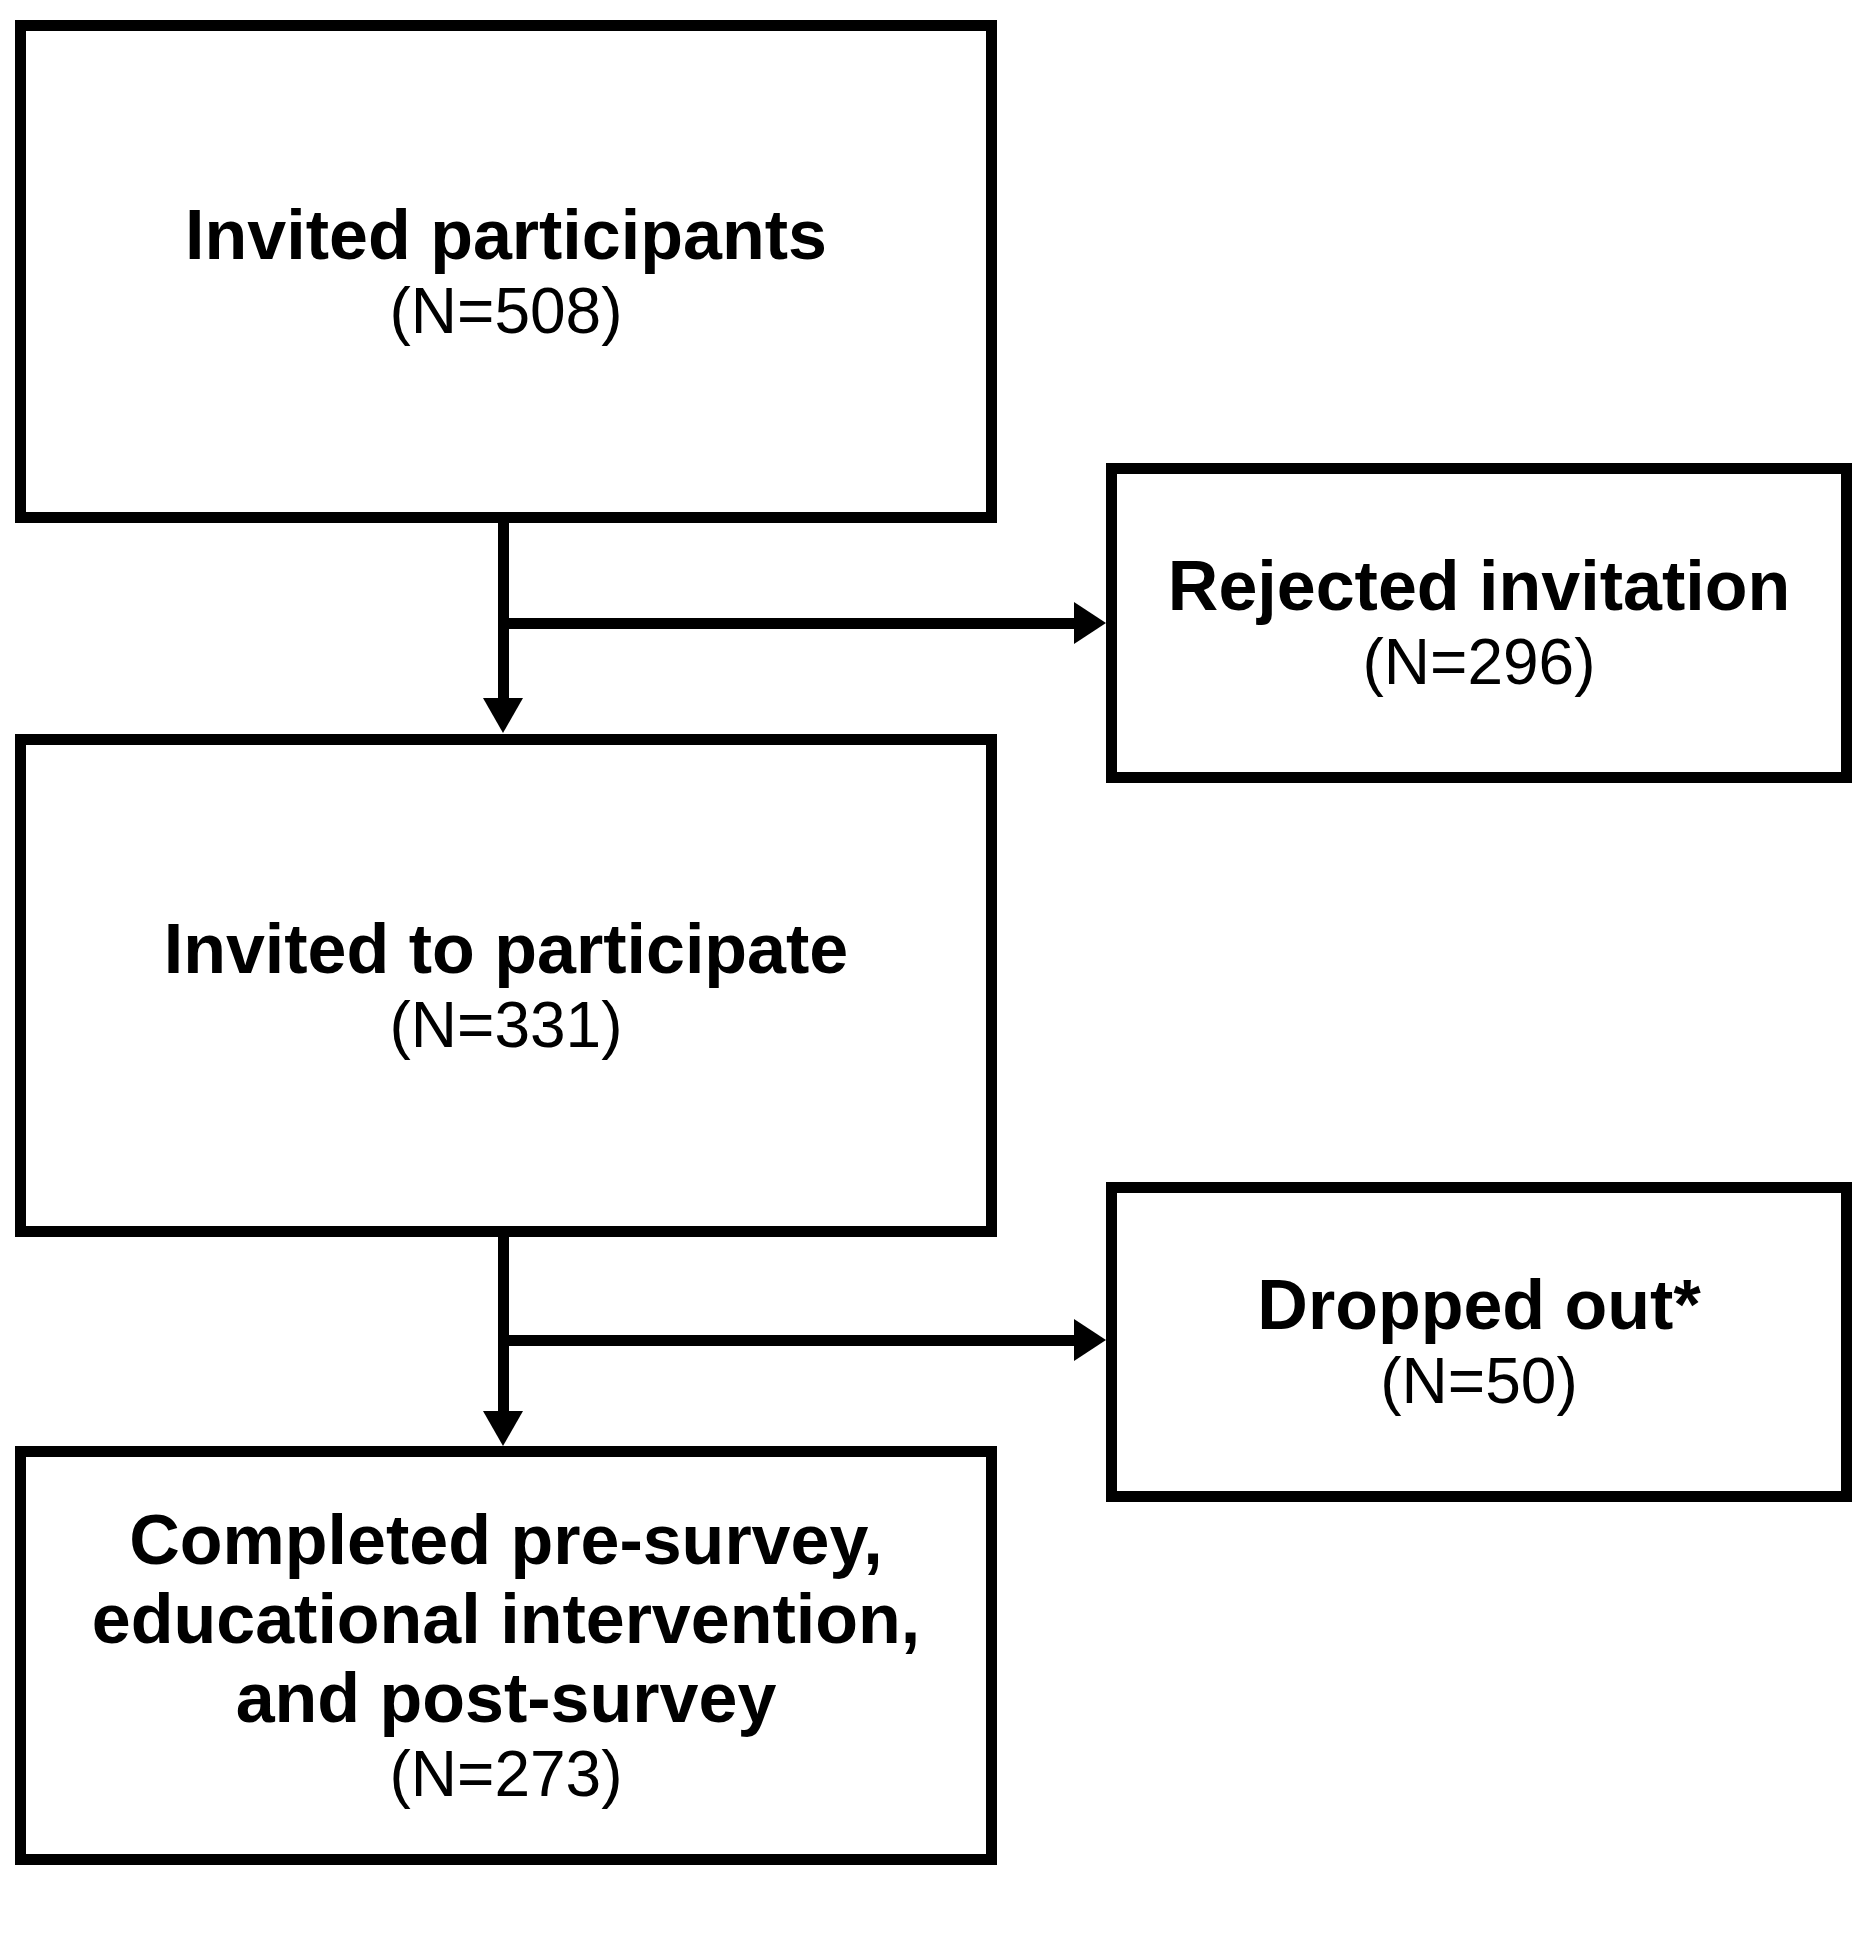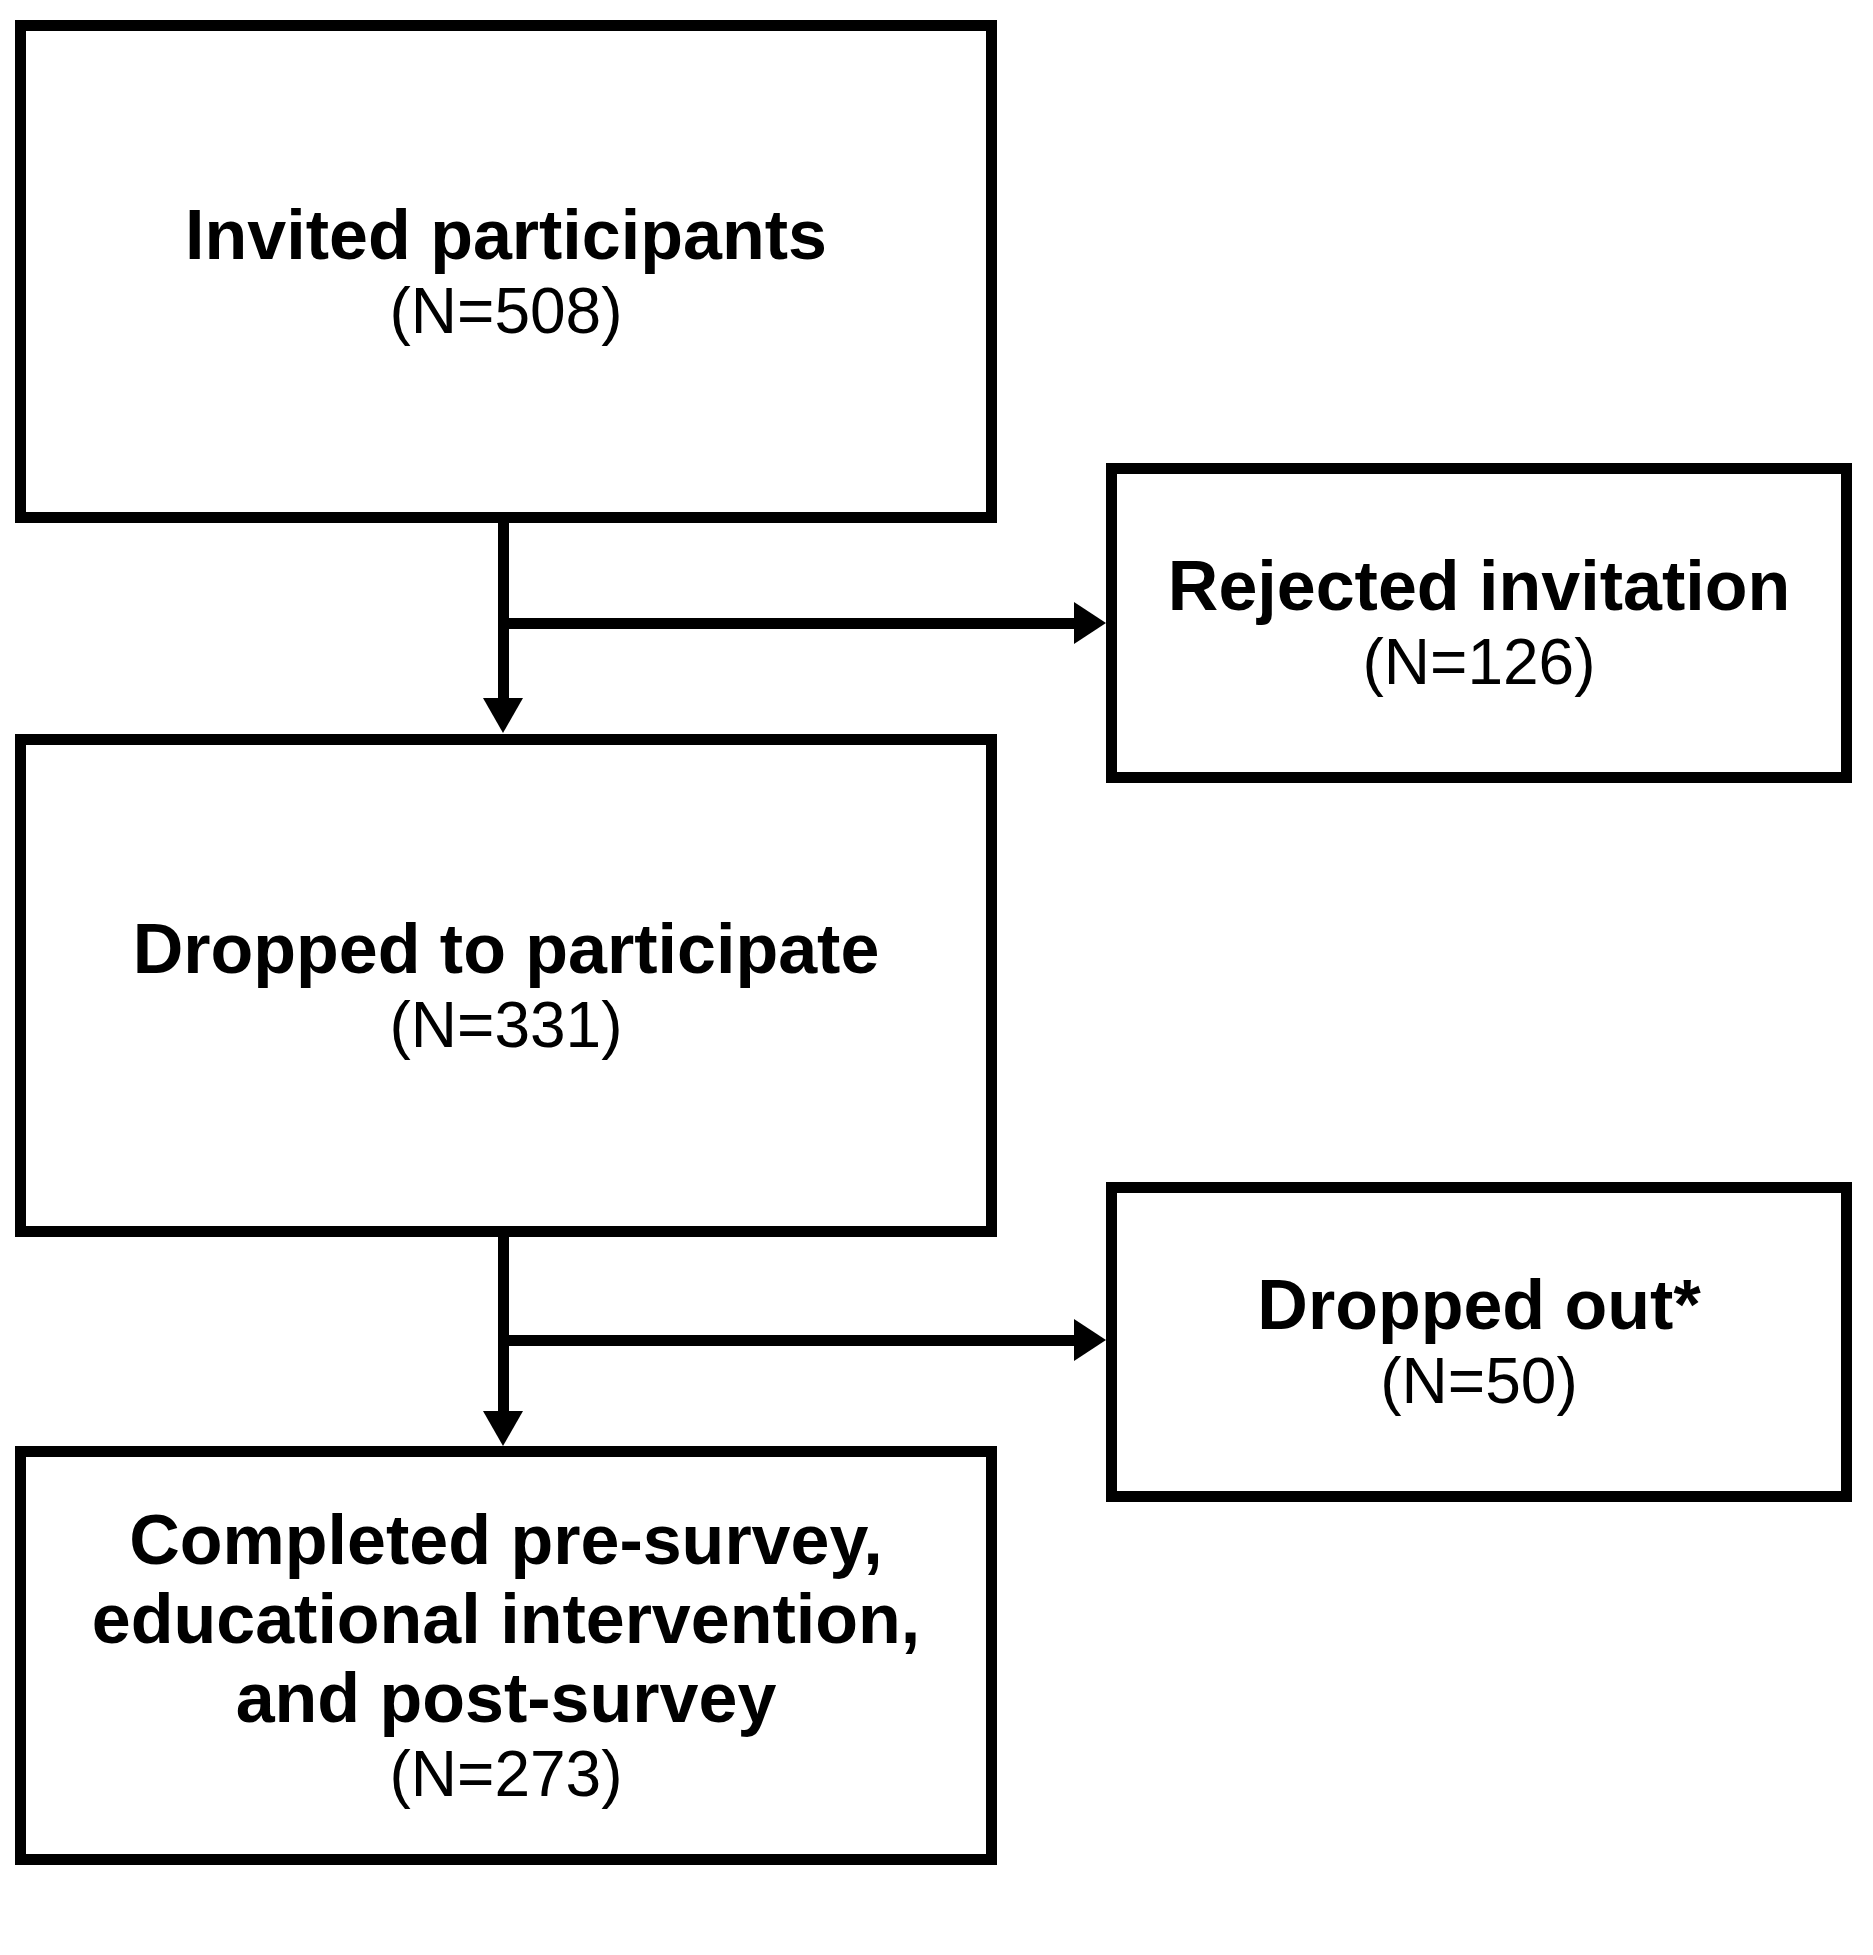--- a/index.html
+++ b/index.html
@@ -78,25 +78,25 @@
 
 <div class="canvas">
 
   <div class="flow-box box-invited">
     <div class="box-title">Invited participants</div>
     <div class="box-n">(N=508)</div>
   </div>
 
   <div class="flow-box box-rejected">
     <div class="box-title">Rejected invitation</div>
-    <div class="box-n">(N=126)</div>
+    <div class="box-n">(N=296)</div>
   </div>
 
   <div class="flow-box box-agreed">
-    <div class="box-title">Dropped to participate</div>
+    <div class="box-title">Invited to participate</div>
     <div class="box-n">(N=331)</div>
   </div>
 
   <div class="flow-box box-dropped">
     <div class="box-title">Dropped out*</div>
     <div class="box-n">(N=50)</div>
   </div>
 
   <div class="flow-box box-completed">
     <div class="box-title">

